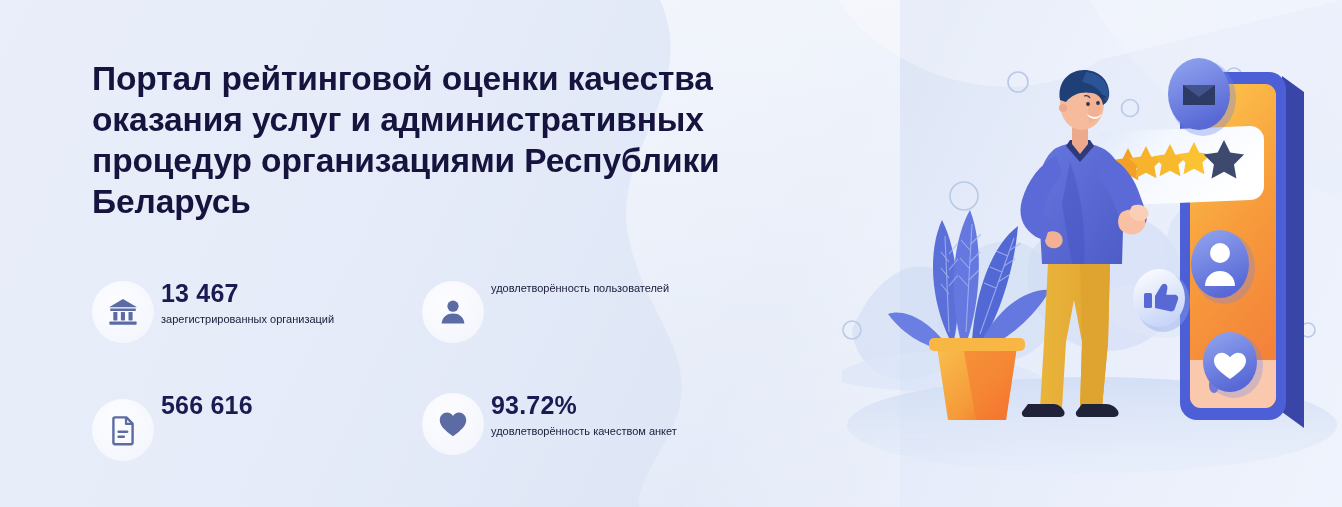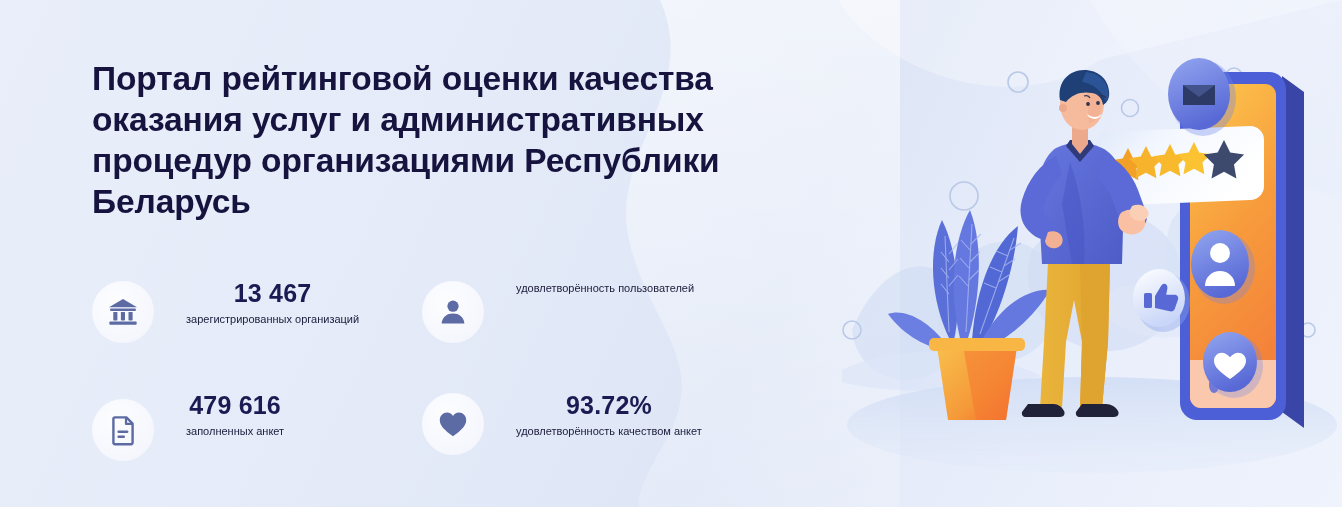--- a/index.html
+++ b/index.html
@@ -27,21 +27,21 @@
     position:absolute;left:92px;top:277px;width:700px;
     display:grid;grid-template-columns:330px 330px;grid-template-rows:112px 112px;
   }
   .stat{display:flex;align-items:flex-start;}
   .stat-icon{
     width:62px;height:62px;border-radius:50%;
     background:radial-gradient(circle at 38% 32%, #fdfdff 0%, #f5f7fd 70%, #eff3fb 100%);
     display:flex;align-items:center;justify-content:center;flex:0 0 62px;
     margin-top:4px;
   }
-  .stat-text{margin-left:32px;padding-top:1px;text-align:center;}
+  .stat-text{margin-left:7px;padding-top:1px;}
   .stat-value{
     font-size:25px;font-weight:bold;color:#1c1a52;line-height:30px;
     letter-spacing:0.2px;margin-bottom:1px;
   }
   .stat-label{font-size:11px;line-height:20px;color:#20203f;font-weight:normal;}
   .stat.compact .stat-icon{margin-top:10px;}
 
   
   .illus{position:absolute;right:0;top:0;width:500px;height:507px;z-index:4;}
   .illus svg{position:absolute;top:0;left:0;}
@@ -107,22 +107,21 @@
       <div class="stat compact">
         <div class="stat-icon">
           <svg width="32" height="32" viewBox="0 0 32 32" xmlns="http://www.w3.org/2000/svg">
             <path d="M8 3.4 h11.4 L25.6 9.6 V28.6 a1.6 1.6 0 0 1 -1.6 1.6 H8 a1.6 1.6 0 0 1 -1.6 -1.6 V5 A1.6 1.6 0 0 1 8 3.4 Z" fill="none" stroke="#5c6ba3" stroke-width="2.4" stroke-linejoin="round"></path>
             <path d="M19 3.8 V9.9 h6.2" fill="none" stroke="#5c6ba3" stroke-width="2.2" stroke-linejoin="round"></path>
             <rect x="10.4" y="16.4" width="11" height="2.5" rx="1.2" fill="#5c6ba3"></rect>
             <rect x="10.4" y="21.4" width="7.6" height="2.5" rx="1.2" fill="#5c6ba3"></rect>
           </svg>
         </div>
         <div class="stat-text">
-          <div class="stat-value">479 616</div>
-          <div class="stat-label">заполненных анкет</div>
+          <div class="stat-value">566 616</div>
         </div>
       </div>
 
       <div class="stat">
         <div class="stat-icon">
           <svg width="32" height="32" viewBox="0 0 32 32" xmlns="http://www.w3.org/2000/svg">
             <path d="M16 28.2 C 7.4 22.0, 2.8 17.5, 2.8 12.2 C 2.8 7.8, 6.1 4.6, 10.1 4.6 C 12.7 4.6, 14.8 6.0, 16 8.0 C 17.2 6.0, 19.3 4.6, 21.9 4.6 C 25.9 4.6, 29.2 7.8, 29.2 12.2 C 29.2 17.5, 24.6 22.0, 16 28.2 Z" fill="#5c6ba3"></path>
           </svg>
         </div>
         <div class="stat-text">

